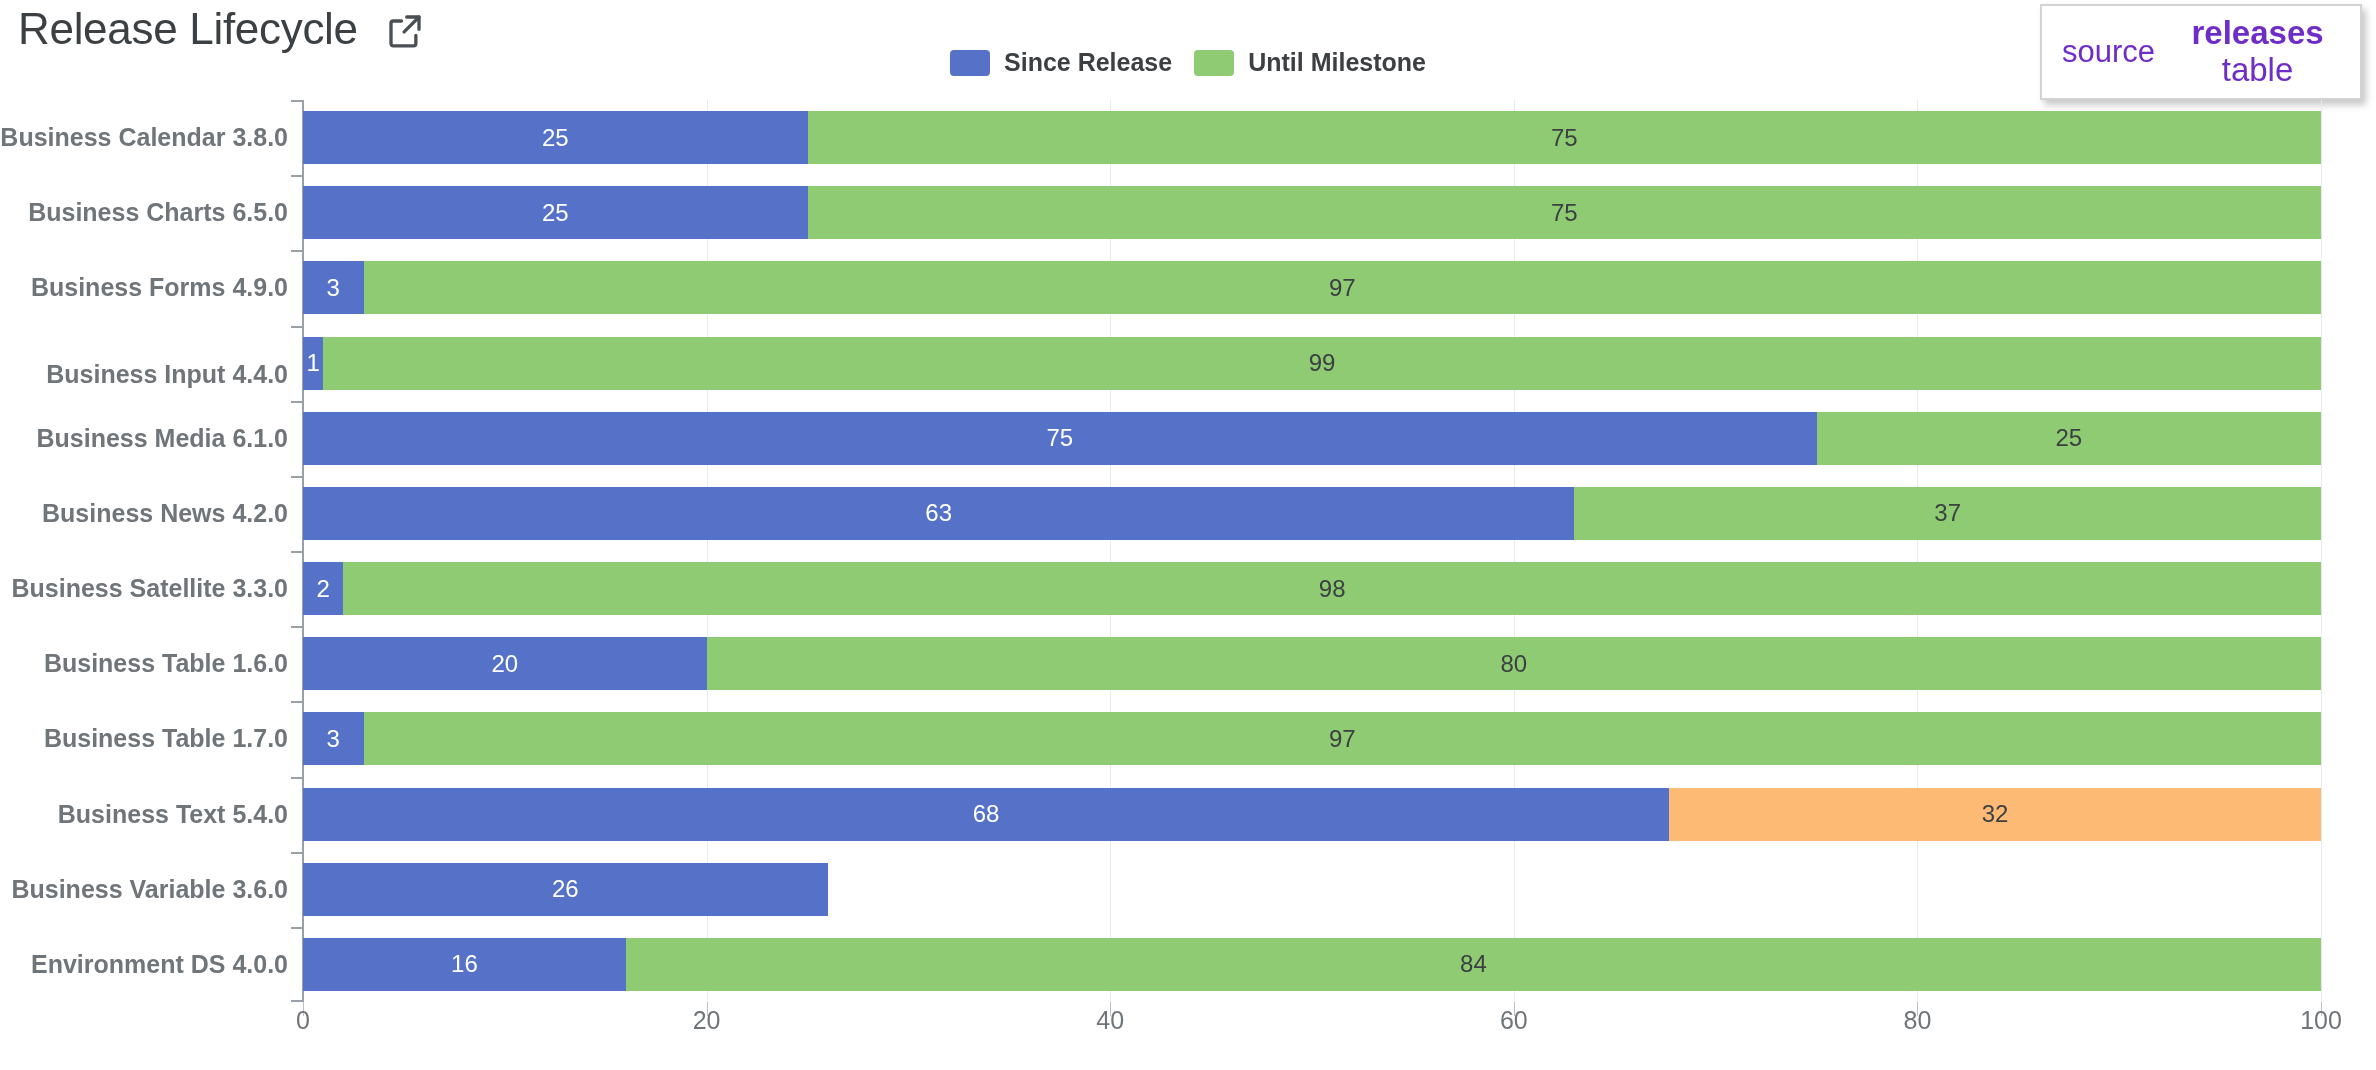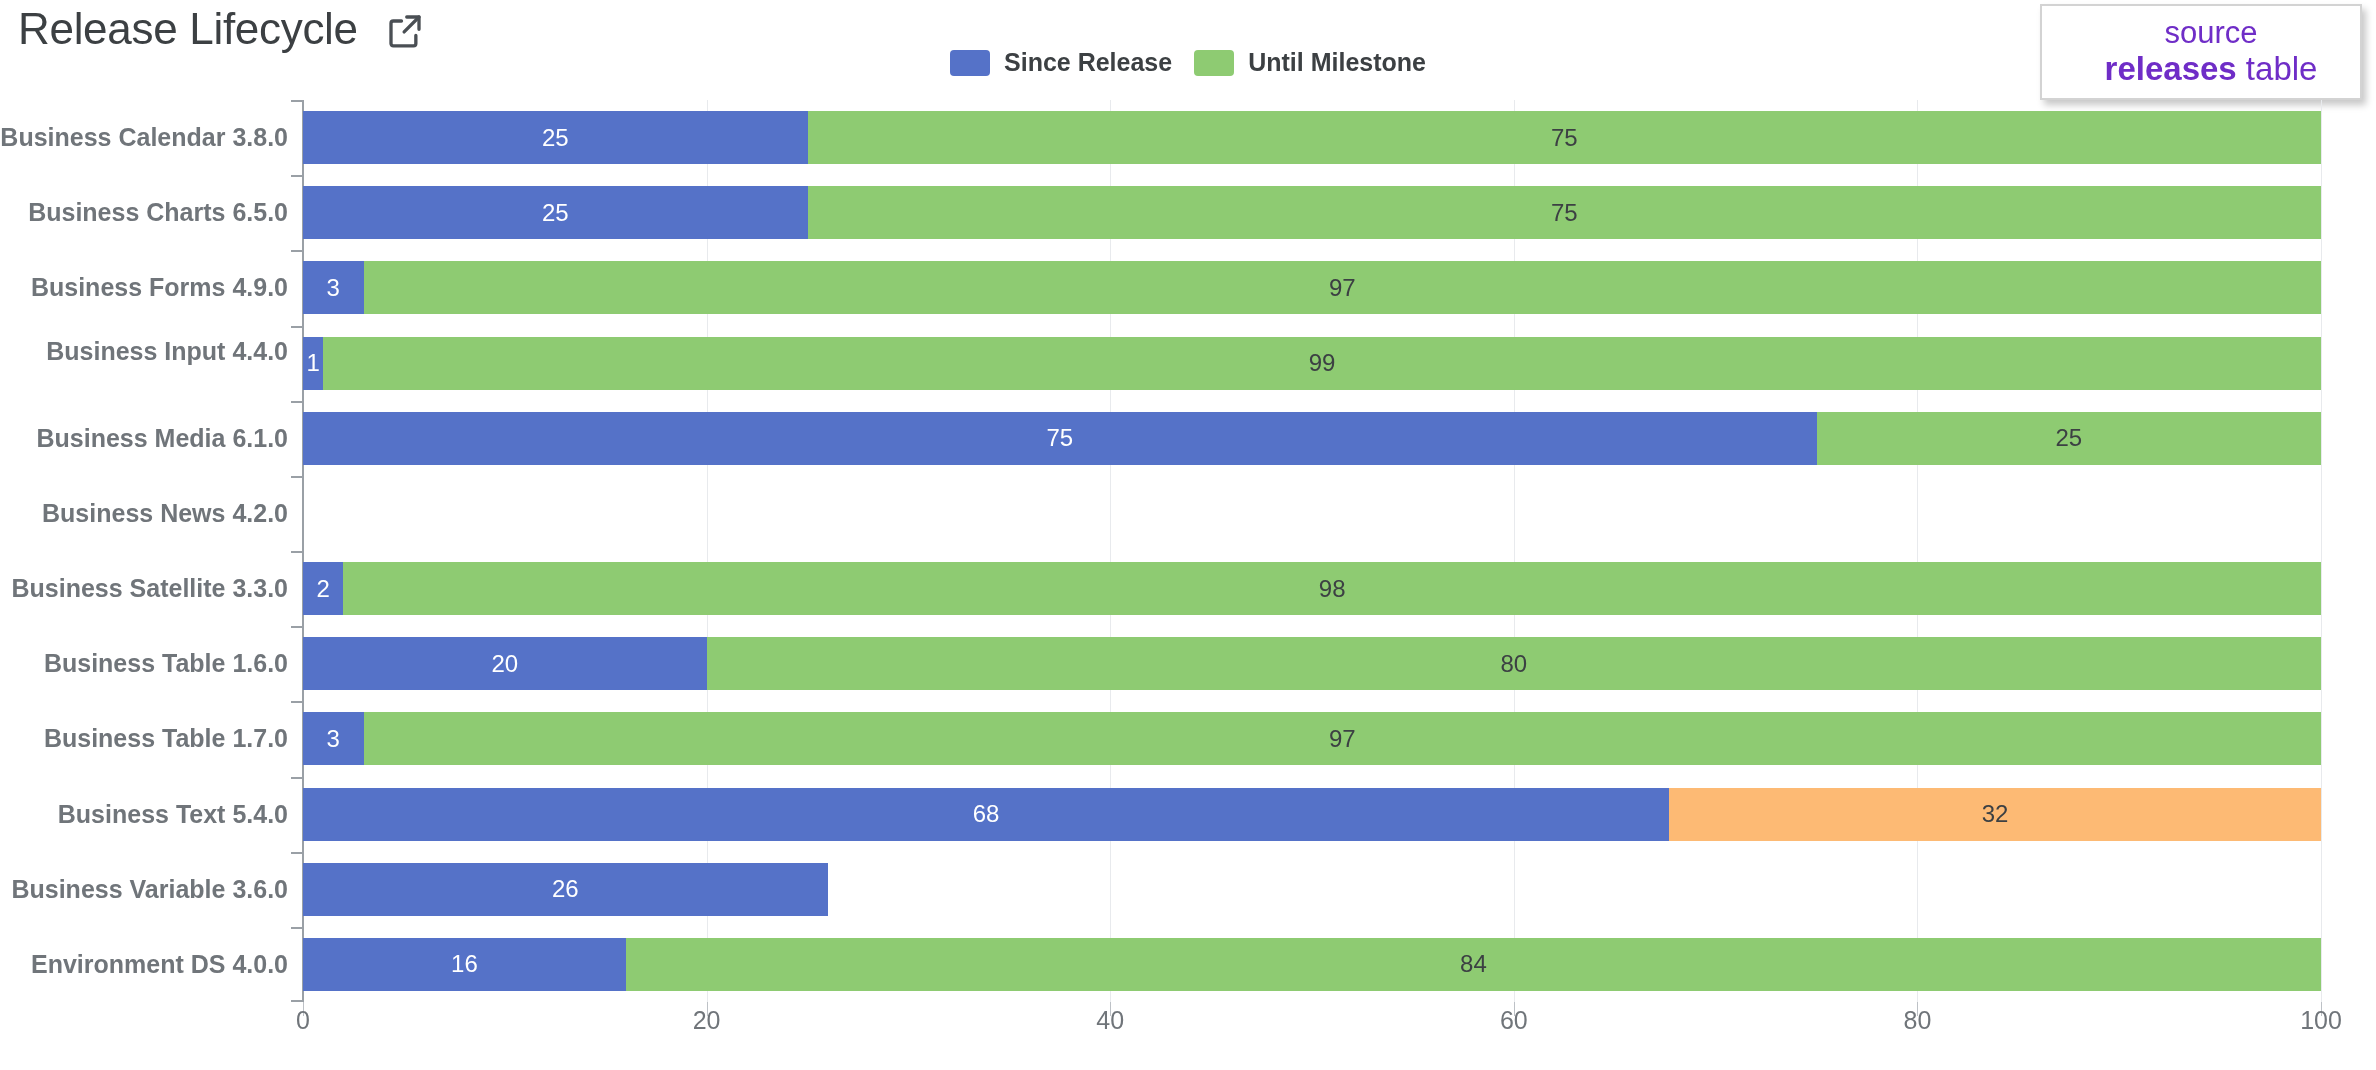--- a/index.html
+++ b/index.html
@@ -34,21 +34,21 @@
   .legend-swatch { width: 40px; height: 26px; border-radius: 4px; display:block; }
   .legend-label { font-size: 25px; color: #3c4043; }
 
   
   .source-badge {
     position: absolute; right: 14px; top: 4px;
     width: 322px; height: 96px;
     background: #ffffff;
     border: 2px solid #d3d3d3;
     box-shadow: 4px 5px 7px rgba(0,0,0,0.22);
-    display: flex; flex-direction: column;
+    display: flex; 
     align-items: center; justify-content: center;
     text-align: center; line-height: 1.12; padding-left: 20px;
   }
   .badge-line1 { font-size: 31px; color: #6f2dc7; font-weight: 400; letter-spacing: 0px; }
   .badge-line2 { font-size: 33px; color: #6f2dc7; font-weight: 400; }
   .badge-line2 b { font-weight: 700; }
 
   
   .plot {
     position: absolute;
@@ -130,21 +130,21 @@
 
   <div class="source-badge">
     <div class="badge-line1">source</div>
     <div class="badge-line2"><b>releases</b><span> table</span></div>
   </div>
 
   <div class="ylabels">
       <div class="ylabel" style="top: 11.0833px; height: 53px;">Business Calendar 3.8.0</div>
       <div class="ylabel" style="top: 86.25px; height: 53px;">Business Charts 6.5.0</div>
       <div class="ylabel" style="top: 161.417px; height: 53px;">Business Forms 4.9.0</div>
-      <div class="ylabel" style="top: 225px; height: 53px;">Business Input 4.4.0</div>
+      <div class="ylabel" style="top: 248px; height: 53px;">Business Input 4.4.0</div>
       <div class="ylabel" style="top: 311.75px; height: 53px;">Business Media 6.1.0</div>
       <div class="ylabel" style="top: 386.917px; height: 53px;">Business News 4.2.0</div>
       <div class="ylabel" style="top: 462.083px; height: 53px;">Business Satellite 3.3.0</div>
       <div class="ylabel" style="top: 537.25px; height: 53px;">Business Table 1.6.0</div>
       <div class="ylabel" style="top: 612.417px; height: 53px;">Business Table 1.7.0</div>
       <div class="ylabel" style="top: 687.583px; height: 53px;">Business Text 5.4.0</div>
       <div class="ylabel" style="top: 762.75px; height: 53px;">Business Variable 3.6.0</div>
       <div class="ylabel" style="top: 837.917px; height: 53px;">Environment DS 4.0.0</div>
     </div>
 
@@ -197,20 +197,28 @@
           </div>
         </div>
         <div class="row" style="top: 311.75px; height: 53px;">
           <div class="seg seg-blue" style="width: 1513.5px; background: rgb(85, 114, 200);">
             <span class="seg-label">75</span>
           </div>
           <div class="seg seg-green" style="width: 504.5px; background: rgb(142, 203, 114);">
             <span class="seg-label">25</span>
           </div>
         </div>
+        <div class="row" style="top: 386.917px; height: 53px;">
+          <div class="seg seg-blue" style="width: 1271.34px; background: rgb(85, 114, 200);">
+            <span class="seg-label">63</span>
+          </div>
+          <div class="seg seg-green" style="width: 746.66px; background: rgb(142, 203, 114);">
+            <span class="seg-label">37</span>
+          </div>
+        </div>
         <div class="row" style="top: 462.083px; height: 53px;">
           <div class="seg seg-blue" style="width: 40.36px; background: rgb(85, 114, 200);">
             <span class="seg-label">2</span>
           </div>
           <div class="seg seg-green" style="width: 1977.64px; background: rgb(142, 203, 114);">
             <span class="seg-label">98</span>
           </div>
         </div>
         <div class="row" style="top: 537.25px; height: 53px;">
           <div class="seg seg-blue" style="width: 403.6px; background: rgb(85, 114, 200);">

